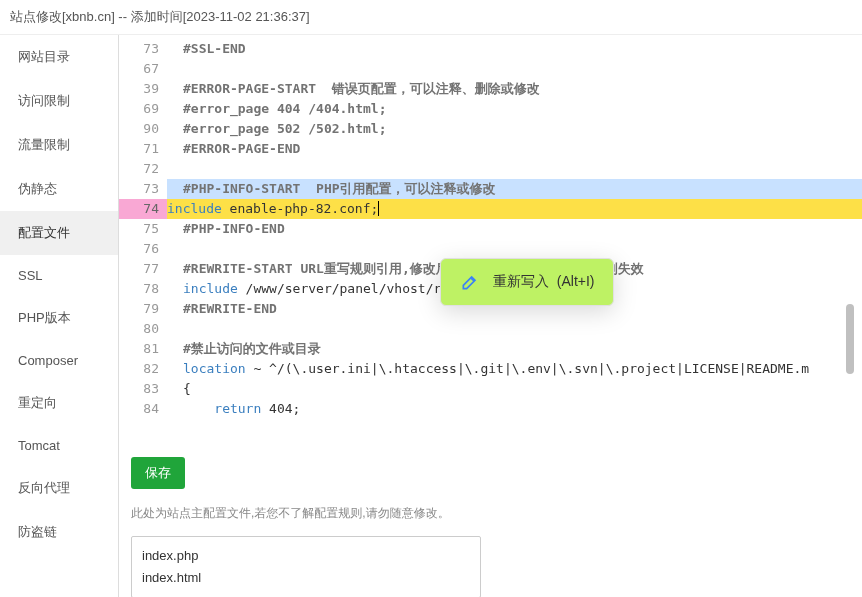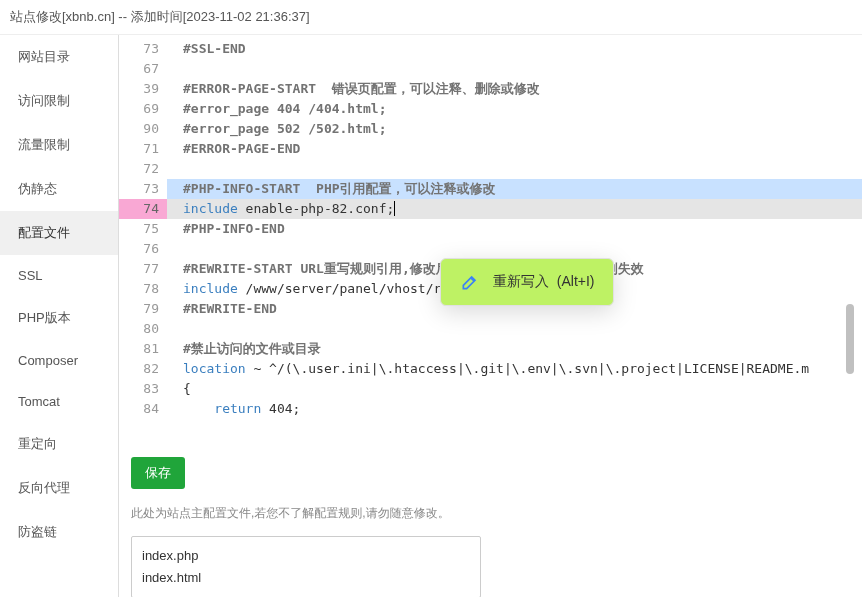--- a/index.html
+++ b/index.html
@@ -11,21 +11,21 @@
 .sidebar-item.active { background: #f0f0f0; color: #333; }
 .content { flex: 1; position: relative; overflow: hidden; display: flex; flex-direction: column; }
 .editor-wrap { flex: 1; overflow: hidden; border-left: 1px solid #ddd; }
 .editor { font-family: Menlo, Consolas, monospace; font-size: 13px; line-height: 20px; position: relative; height: 100%; }
 .gutter { position: absolute; left: 0; top: 0; width: 48px; text-align: right; color: #999; background: #fff; padding: 4px 8px 0 0; user-select: none; }
 .gutter div { height: 20px; }
 .gutter .cur { background: #f9a8d4; color: #666; margin-right:-8px; padding-right:8px;}
 .code { position: absolute; left: 48px; top: 0; right: 0; padding: 4px 0 0 16px; white-space: pre; overflow-x: hidden; }
 .code-line { height: 20px; }
 .code-line.hl1 { background: #c8e1ff; margin-left:-16px; padding-left:16px; }
-.code-line.hl2 { background: #e5e5e5; margin-left:-16px; padding-left:16px; }
+.code-line.hl2 { background: #fde047; margin-left:-16px; }
 .c-green { color: #737373; font-weight: bold; }
 .c-kw { color: #3b7fbf; }
 .c-txt { color: #333; }
 .cursor-bar { display:inline-block; width:1px; height:15px; background:#000; vertical-align:middle; margin-top:-2px;}
 .below { padding: 10px 12px 0 12px; border-left:1px solid #ddd;}
 .save-btn { background: #20a53a; color: #fff; border: none; padding: 7px 14px; border-radius: 3px; cursor: pointer; font-size: 13px; }
 .hint { color: #888; font-size: 12px; margin: 16px 0 14px 0; }
 .file-box { border: 1px solid #ccc; border-radius: 2px; padding: 8px 10px; width: 350px; }
 .file-box div { line-height: 22px; color: #333; }
 .tooltip { position: absolute; left: 440px; top: 258px; background: #bef264; border: 1px solid #e0e0e0; border-radius: 6px; box-shadow: 0 6px 24px rgba(0,0,0,0.15); padding: 12px 18px; display: flex; align-items: center; gap: 12px; font-size: 14px; color: #333; }
@@ -41,22 +41,22 @@
 <div class="main">
   <div class="sidebar" id="sidebar">
       <div class="sidebar-item">网站目录</div>
       <div class="sidebar-item">访问限制</div>
       <div class="sidebar-item">流量限制</div>
       <div class="sidebar-item">伪静态</div>
       <div class="sidebar-item active">配置文件</div>
       <div class="sidebar-item">SSL</div>
       <div class="sidebar-item">PHP版本</div>
       <div class="sidebar-item">Composer</div>
+      <div class="sidebar-item">重定向</div>
       <div class="sidebar-item">Tomcat</div>
-      <div class="sidebar-item">重定向</div>
       <div class="sidebar-item">反向代理</div>
       <div class="sidebar-item">防盗链</div>
     </div>
   <div class="content">
     <div class="editor-wrap">
       <div class="editor">
         <div class="gutter" id="gutter">
             <div>73</div>
             <div>67</div>
             <div>39</div>

